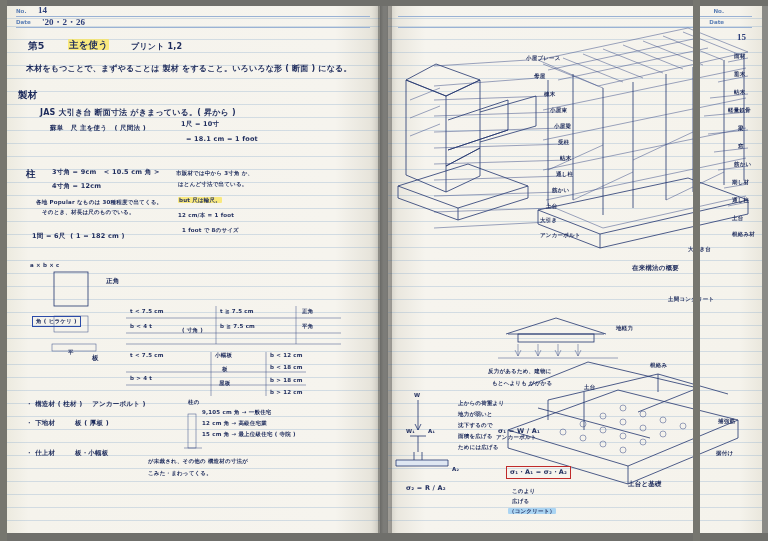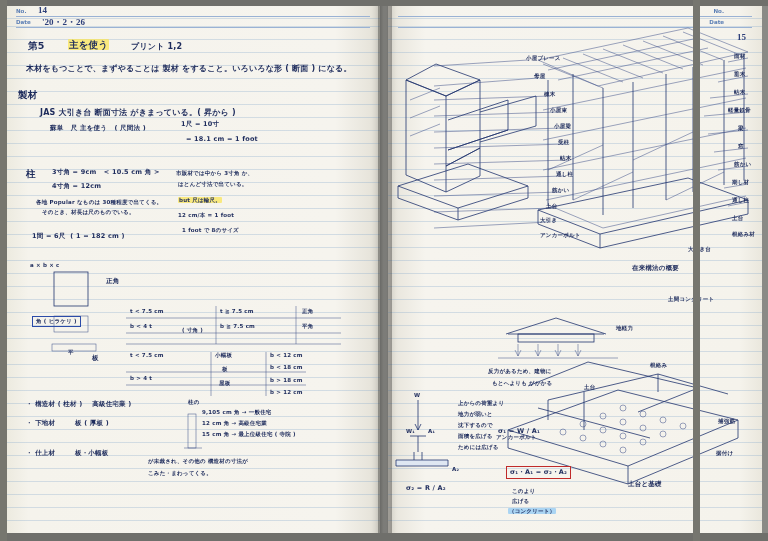--- a/index.html
+++ b/index.html
@@ -129,21 +129,21 @@
       <div class="ink xs" style="left:124px;top:352px;">t &lt; 7.5 cm</div>
       <div class="ink xs" style="left:124px;top:375px;">b &gt; 4 t</div>
       <div class="ink xs" style="left:209px;top:352px;">小幅板</div>
       <div class="ink xs" style="left:216px;top:366px;">板</div>
       <div class="ink xs" style="left:213px;top:380px;">屋板</div>
       <div class="ink xs" style="left:264px;top:352px;">b &lt; 12 cm</div>
       <div class="ink xs" style="left:264px;top:364px;">b &lt; 18 cm</div>
       <div class="ink xs" style="left:264px;top:377px;">b &gt; 18 cm</div>
       <div class="ink xs" style="left:264px;top:389px;">b &gt; 12 cm</div>
 
-      <div class="ink sm" style="left:20px;top:400px;">・ 構造材 ( 柱材 )    高級住宅業 )</div>
+      <div class="ink sm" style="left:20px;top:400px;">・ 構造材 ( 柱材 )    アンカーボルト )</div>
       <div class="ink sm" style="left:20px;top:419px;text-align:center;">・ 下地材        板 ( 厚板 )</div>
       <div class="ink sm" style="left:20px;top:449px;">・ 仕上材        板・小幅板</div>
 
       <div class="ink xs" style="left:182px;top:399px;">柱の</div>
       <div class="ink xs" style="left:196px;top:409px;">9,105 cm 角 → 一般住宅</div>
       <div class="ink xs" style="left:196px;top:420px;">12 cm 角 → 高級住宅業</div>
       <div class="ink xs" style="left:196px;top:431px;">15 cm 角 → 最上位級住宅 ( 寺院 )</div>
       <div class="ink xs" style="left:142px;top:455px;line-height:12px;">が未裁され、その他の 構造材の寸法が
 こみた・まわってくる。</div>
     </div>

